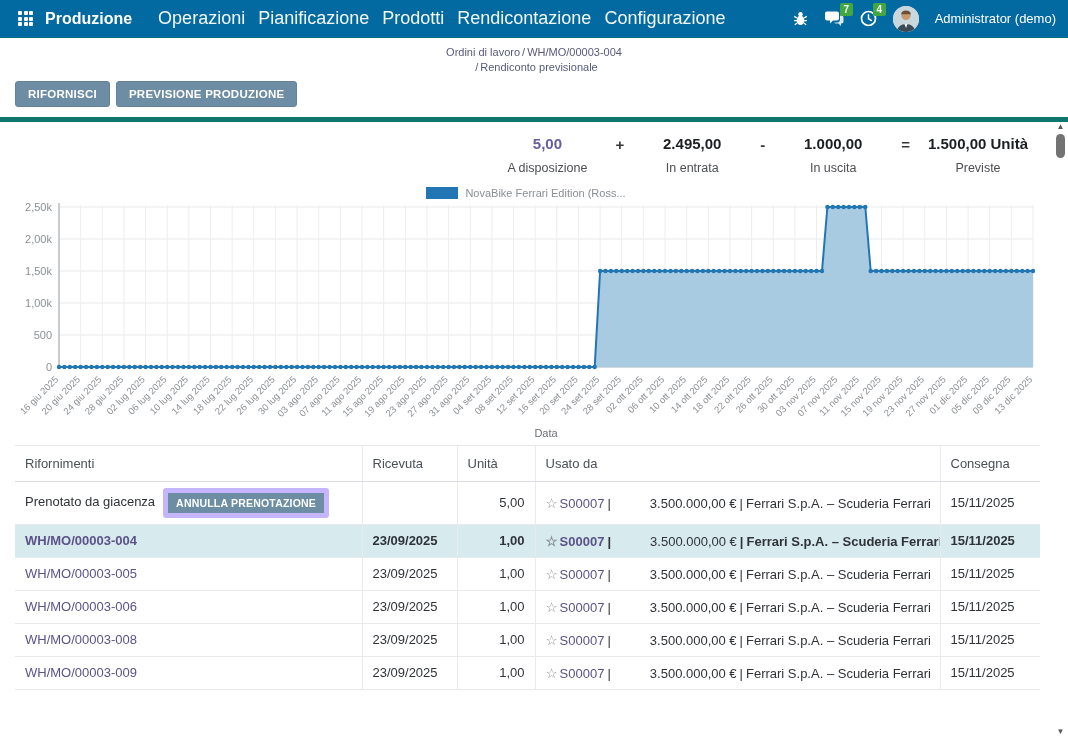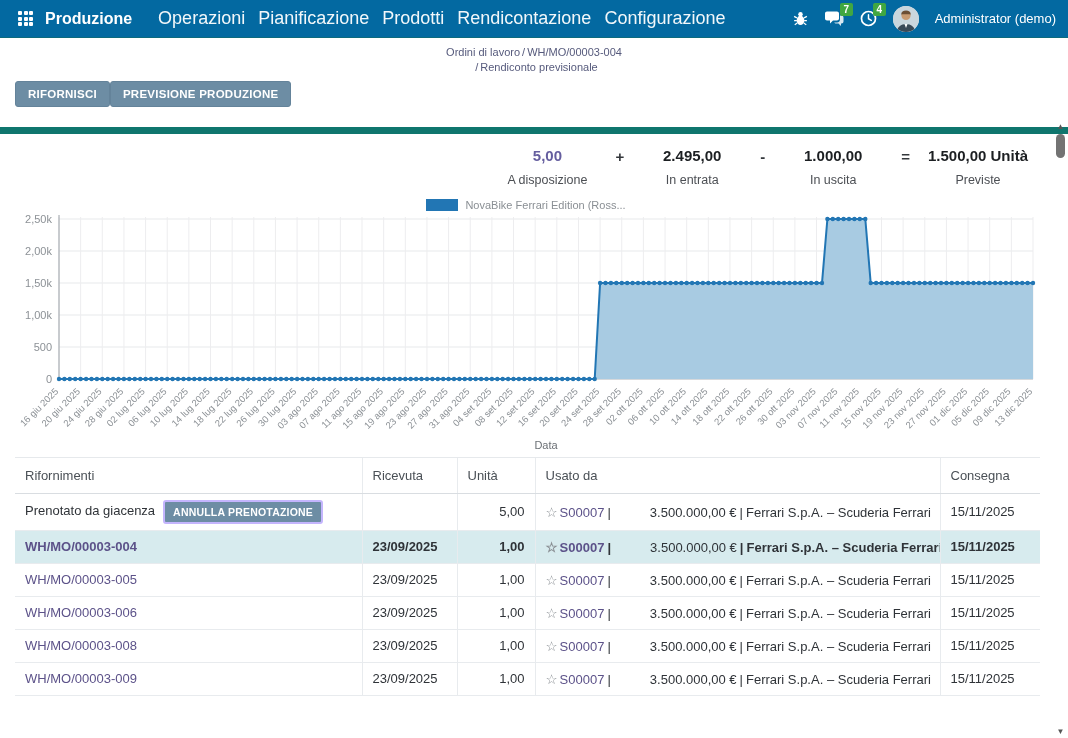--- a/index.html
+++ b/index.html
@@ -20,21 +20,21 @@
   .badge{position:absolute;top:-7px;right:-9px;background:#41a741;color:#fff;
     font-size:10px;line-height:13px;padding:0 3.5px;border-radius:2px;font-weight:700;}
   .avatar{width:26px;height:26px;border-radius:50%;overflow:hidden;background:#d7e2e8;cursor:pointer;}
   .username{font-size:13px;cursor:pointer;}
   
   .breadcrumb{padding:7px 16px 0;font-size:11px;color:#565a7c;line-height:1.4;text-align:center;}
   .breadcrumb a{color:#565a7c;text-decoration:none;cursor:pointer;}
   .crumb-sep{padding:0 2px;}
   .breadcrumb .line2{padding-left:3px;}
   
-  .action-bar{padding:5px 15px 20px;border-bottom:7px solid #0f766e;display:flex;gap:0;}
+  .action-bar{padding:5px 15px 10px;border-bottom:5px solid #0f766e;display:flex;gap:6px;}
   .btn{background:#6d8da4;color:#fff;border:1px solid #64839a;border-radius:3px;
     font-family:"Liberation Sans",sans-serif;font-size:11.5px;font-weight:700;
     padding:6px 12px;letter-spacing:.25px;cursor:pointer;}
   
   .prod-row{display:flex;align-items:flex-start;padding:13px 16px 0 16px;}
   .prod-name{font-size:17px;font-weight:700;color:#35605d;margin:0 0 7px 0;}
   .valore{font-size:12.5px;font-weight:700;color:#24282c;}
   .valore .val{color:#6a5b96;}
   .stats{margin-left:auto;display:flex;align-items:flex-start;padding-right:22px;}
   .stat{display:flex;flex-direction:column;align-items:center;min-width:104px;}
@@ -52,21 +52,21 @@
   table.supply{border-collapse:collapse;margin:2px 15px 0;width:1025px;font-size:13px;table-layout:fixed;}
   .supply th{font-weight:400;color:#4a5056;text-align:left;padding:10px 10px;
     border-top:1px solid #e6e9ec;border-bottom:1px solid #d9dde1;}
   .supply td{padding:8px 10px;border-bottom:1px solid #e8ebee;color:#2f3338;
     white-space:nowrap;overflow:hidden;}
   .supply th + th,.supply td + td{border-left:1px solid #e8ebee;}
   .num-col{text-align:right;}
   .supply a{color:#5c5289;text-decoration:none;cursor:pointer;}
   .row-highlight td{background:#d7ebee;font-weight:700;}
   .row-highlight td a{font-weight:700;}
-  .cancel-btn{background:#6d8da4;color:#fff;border:2px solid #c4b5fd;border-radius:3px;
+  .cancel-btn{background:#6d8da4;color:#fff;border:5px solid #c4b5fd;border-radius:3px;
     font-family:"Liberation Sans",sans-serif;font-size:10.5px;font-weight:700;
     padding:4px 8px;margin-left:8px;letter-spacing:.2px;cursor:pointer;vertical-align:middle;}
   .star{color:#8a8f94;font-size:13.5px;margin-right:2px;cursor:pointer;}
   .amount{font-weight:400;margin-left:36px;}
   .sep{margin:0 3px;}
   
   .scrollbar{position:absolute;right:1px;top:121px;bottom:0;width:13px;
     display:flex;flex-direction:column;align-items:center;}
   .sb-up{font-size:8px;color:#555;cursor:pointer;margin-top:1px;}
   .sb-thumb{width:9px;height:24px;border-radius:5px;background:#737373;margin-top:3px;cursor:pointer;}

